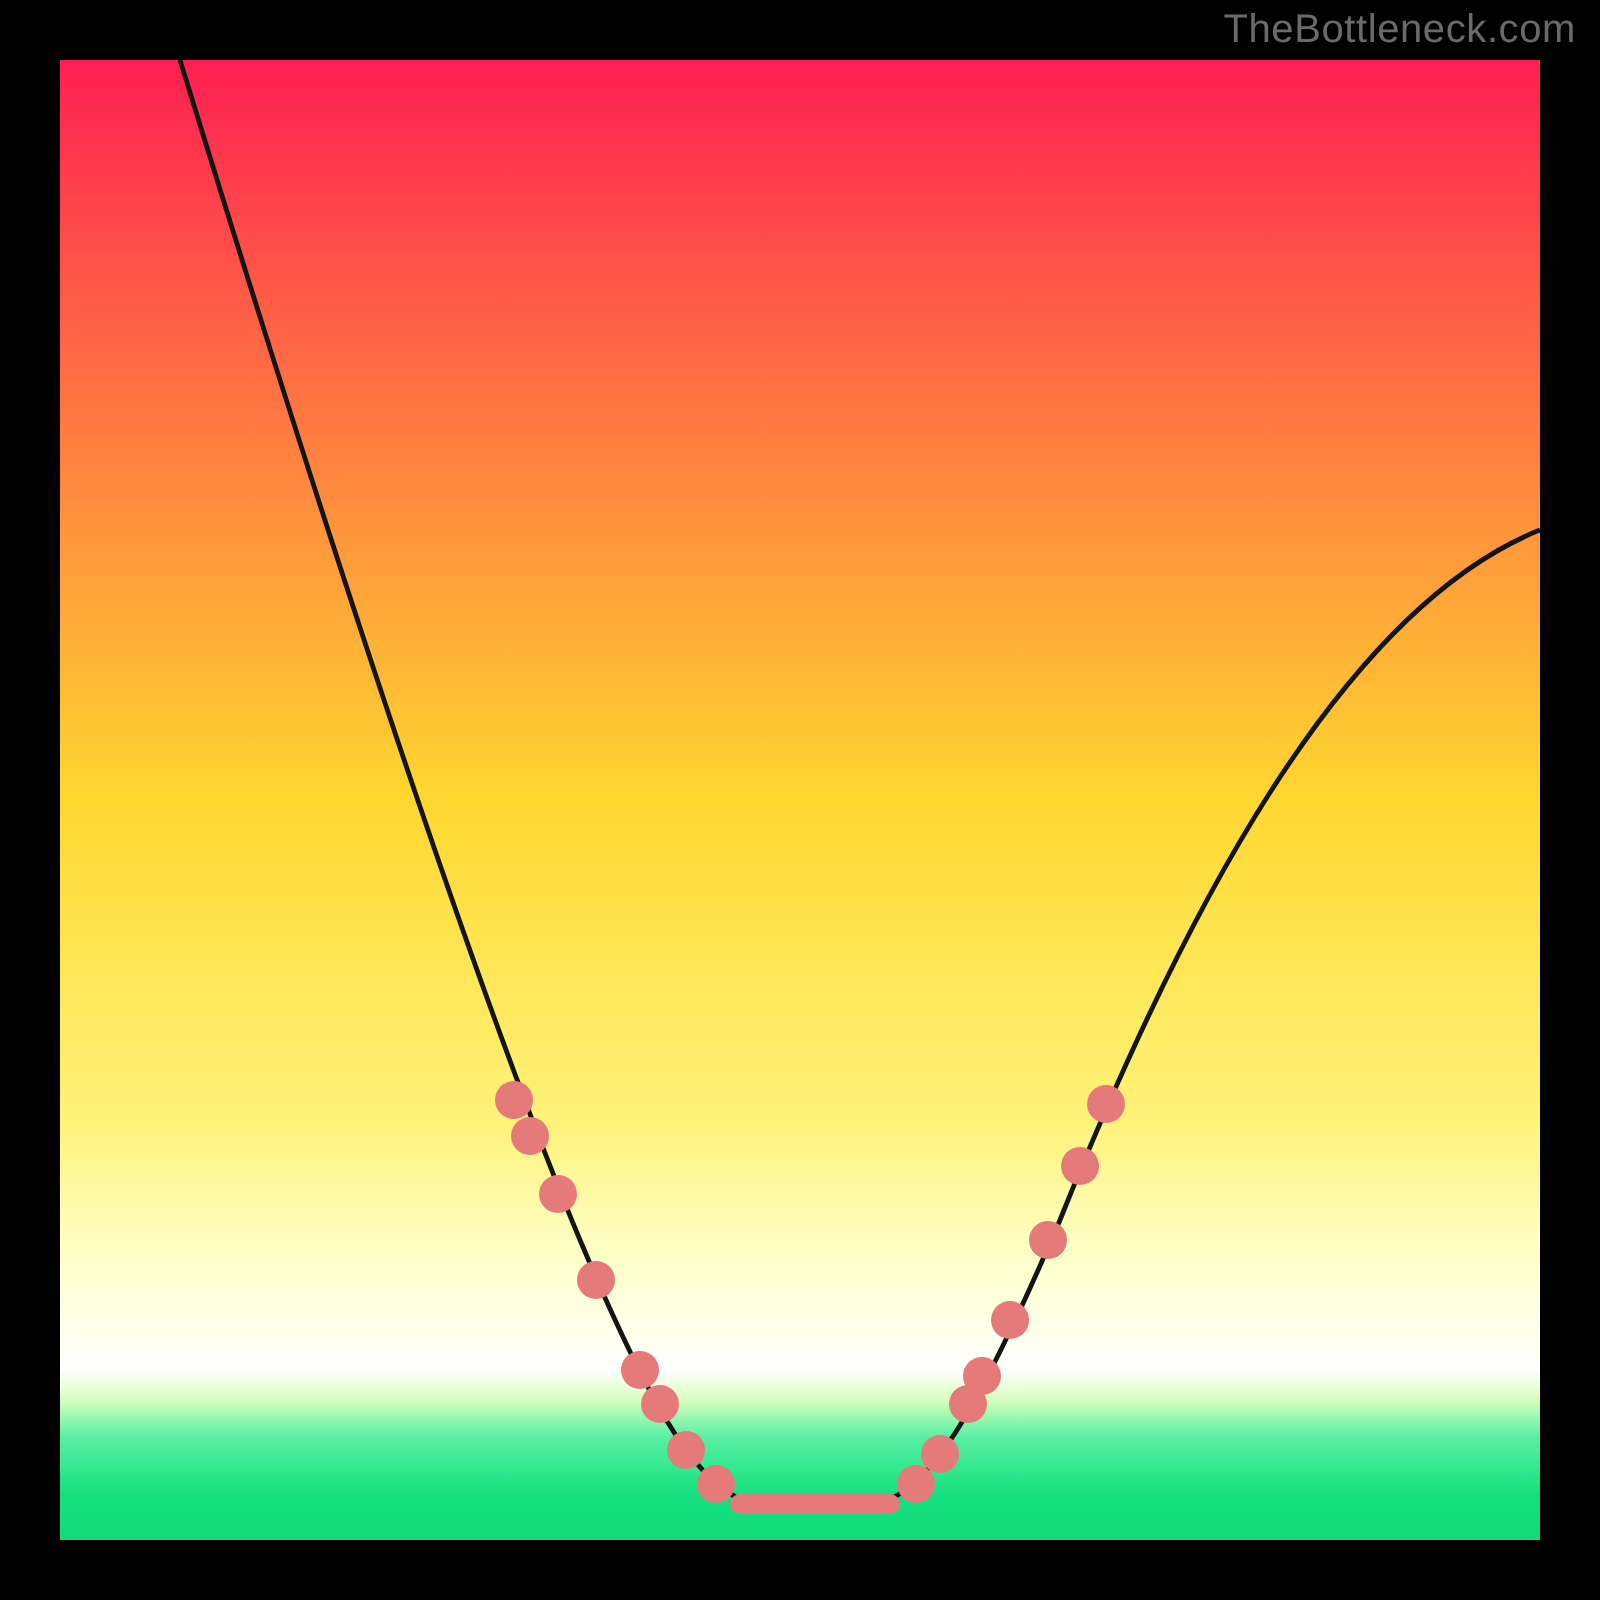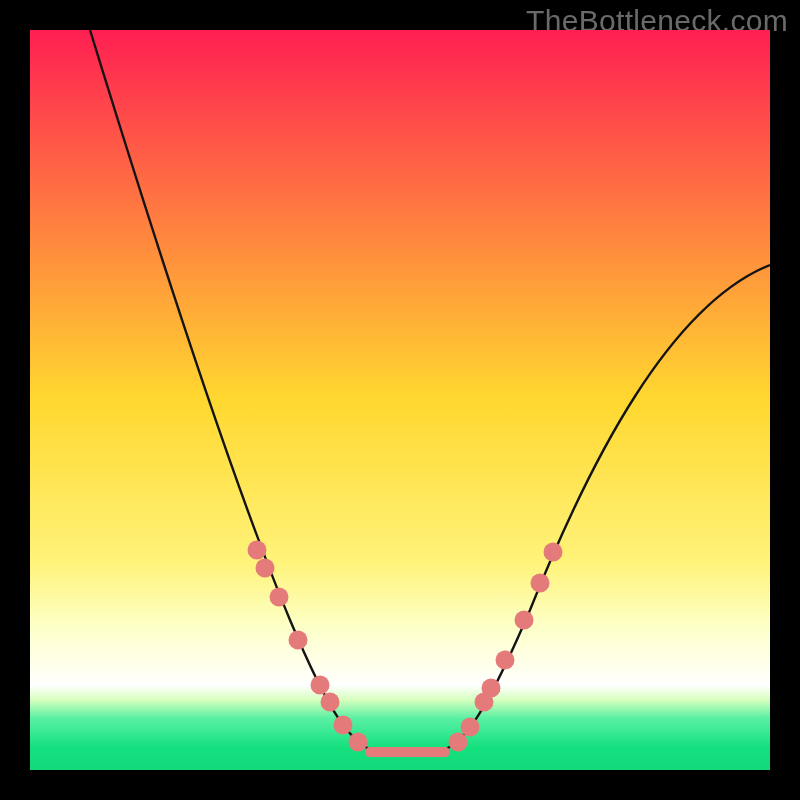--- a/index.html
+++ b/index.html
@@ -29,21 +29,21 @@
   }
   .grad {
     position: absolute;
     inset: 0;
   }
   .watermark {
     position: absolute;
     top: 4px;
     right: 12px;
     color: #6a6a6a;
-    font-size: 30px;
+    font-size: 20px;
     font-weight: 500;
     letter-spacing: 0.3px;
   }
   .svg-overlay {
     position: absolute;
     inset: 0;
   }
 </style>
 </head>
 <body>

